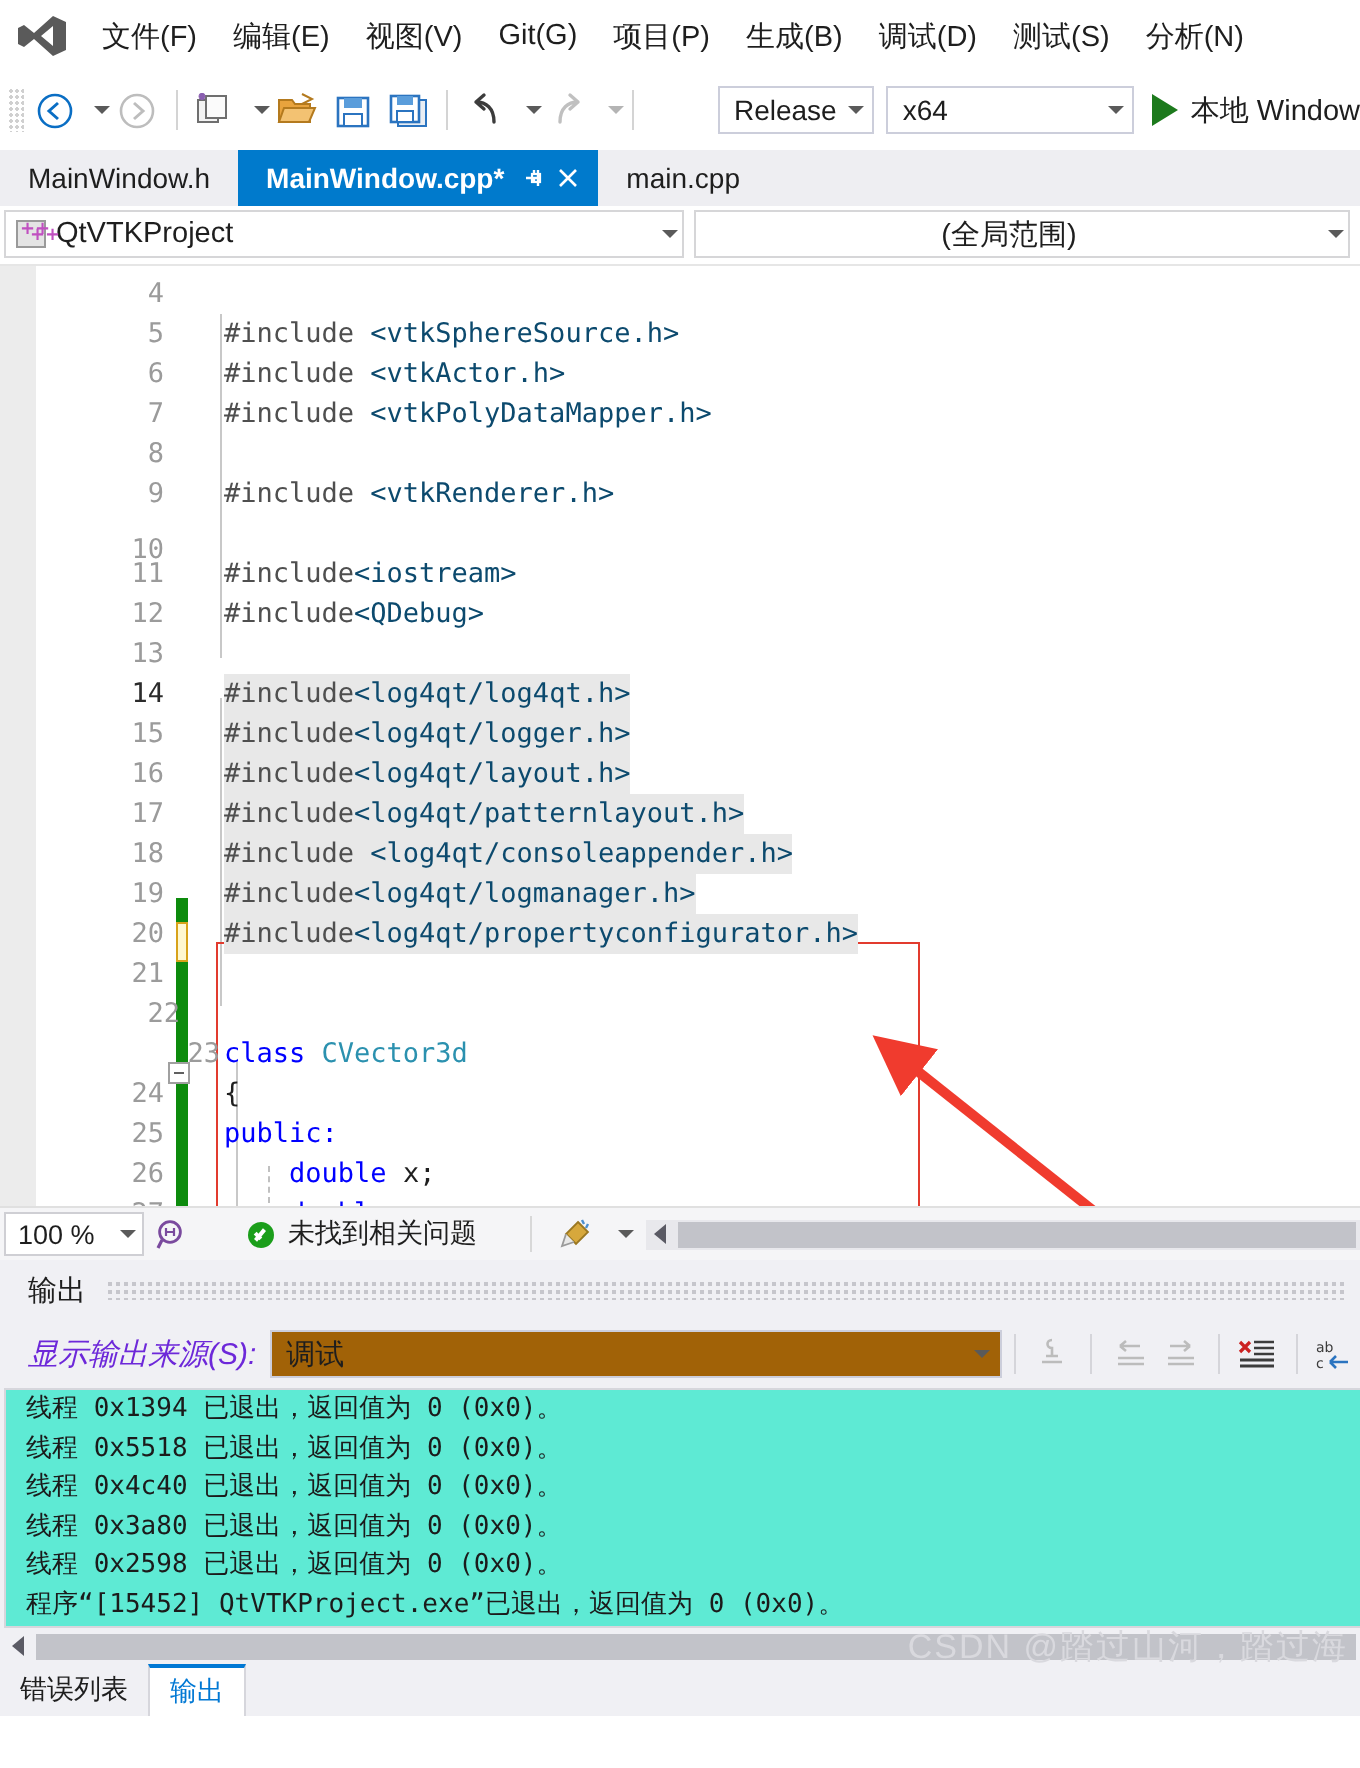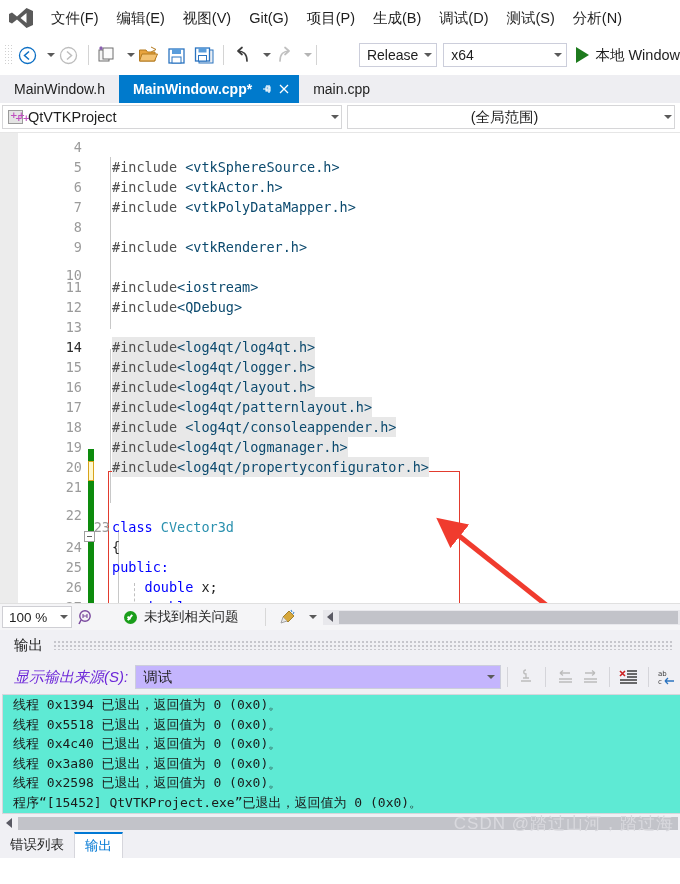--- a/index.html
+++ b/index.html
@@ -126,21 +126,21 @@
 
   
   .outpane { background:#f0f0f4; height:auto; }
   .out-title { height:30px; display:flex; align-items:center; padding-left:14px; }
   .out-title .t { font-size:14.5px; color:#1e1e1e; margin-right:10px; white-space:nowrap; }
   .out-title .dots { flex:1; height:10px; margin-right:6px;
      background-image: radial-gradient(#c6c6cc 40%, transparent 42%);
      background-size:4px 4px; }
   .out-toolbar { height:34px; display:flex; align-items:center; padding-left:14px; }
   .out-toolbar .lbl { font-size:15px; color:#6d28d9; margin-right:7px; white-space:nowrap;font-style:italic; }
-  .out-combo { width:374px; height:24px; border:1px solid #cccedb; background:#c4b5fd;
+  .out-combo { width:374px; height:24px; border:1px solid #cccedb; background:#a16207;
      display:flex; align-items:center; justify-content:space-between;
      font-size:14.5px; color:#1e1e1e; padding:0 5px 0 7px; box-sizing:border-box; }
   .out-sep { width:1px; height:20px; background:#d5d5da; margin:0 6px; }
   .out-ibtn { width:26px; height:24px; display:flex; align-items:center; justify-content:center; }
   .out-body { background:#5eead4; border:1px solid #d6d6dc; border-right:none;
      margin:0 0 0 2px; height:118px; overflow:hidden; position:relative; }
   .out-line { font-family:"DejaVu Sans Mono", monospace; font-size:13px; color:#1b1b1b;
      white-space:pre; padding-left:10px; line-height:19.5px; }
 
   
@@ -343,21 +343,21 @@
         <div class="cl" style="top: 164px;"><span class="lnum" style="top: 0px;">12</span><span class="ctext"><span style="color:#4f4f4f">#include</span><span class="str">&lt;QDebug&gt;</span></span></div>
         <div class="cl" style="top: 184px;"><span class="lnum" style="top: 0px;">13</span></div>
         <div class="cl" style="top: 204px;"><span class="lnum cur" style="top: 0px;">14</span><span class="ctext sel"><span style="color:#4f4f4f">#include</span><span class="str">&lt;log4qt/log4qt.h&gt;</span></span></div>
         <div class="cl" style="top: 224px;"><span class="lnum" style="top: 0px;">15</span><span class="ctext sel"><span style="color:#4f4f4f">#include</span><span class="str">&lt;log4qt/logger.h&gt;</span></span></div>
         <div class="cl" style="top: 244px;"><span class="lnum" style="top: 0px;">16</span><span class="ctext sel"><span style="color:#4f4f4f">#include</span><span class="str">&lt;log4qt/layout.h&gt;</span></span></div>
         <div class="cl" style="top: 264px;"><span class="lnum" style="top: 0px;">17</span><span class="ctext sel"><span style="color:#4f4f4f">#include</span><span class="str">&lt;log4qt/patternlayout.h&gt;</span></span></div>
         <div class="cl" style="top: 284px;"><span class="lnum" style="top: 0px;">18</span><span class="ctext sel"><span style="color:#4f4f4f">#include </span><span class="str">&lt;log4qt/consoleappender.h&gt;</span></span></div>
         <div class="cl" style="top: 304px;"><span class="lnum" style="top: 0px;">19</span><span class="ctext sel"><span style="color:#4f4f4f">#include</span><span class="str">&lt;log4qt/logmanager.h&gt;</span></span></div>
         <div class="cl" style="top: 324px;"><span class="lnum" style="top: 0px;">20</span><span class="ctext sel"><span style="color:#4f4f4f">#include</span><span class="str">&lt;log4qt/propertyconfigurator.h&gt;</span></span></div>
         <div class="cl" style="top: 344px;"><span class="lnum" style="top: 0px;">21</span></div>
-        <div class="cl" style="top: 364px;"><span class="lnum" style="top: 8px;">22</span></div>
+        <div class="cl" style="top: 364px;"><span class="lnum" style="top: 0px; padding-left: 8px;">22</span></div>
         <div class="cl" style="top: 384px;"><span class="lnum" style="top: 0px; margin-left: 28px;">23</span><span class="ctext"><span class="kw">class </span><span class="typ">CVector3d</span></span></div>
         <div class="cl" style="top: 404px;"><span class="lnum" style="top: 0px;">24</span><span class="ctext"><span class="blk">{</span></span></div>
         <div class="cl" style="top: 424px;"><span class="lnum" style="top: 0px;">25</span><span class="ctext"><span class="kw">public:</span></span></div>
         <div class="cl" style="top: 444px;"><span class="lnum" style="top: 0px;">26</span><span class="ctext">    <span class="kw">double</span> <span class="blk">x;</span></span></div>
         <div class="cl" style="top: 464px;"><span class="lnum" style="top: 0px;">27</span><span class="ctext">    <span class="kw">double</span><span class="blk"></span></span></div>
       </div>
 
     <svg class="arrow-svg" width="140" height="110" viewBox="0 0 140 110" style="left: 430px; top: 378px;">
       <defs>
         <marker id="ah" markerWidth="6" markerHeight="6" refX="3" refY="3" orient="auto">

